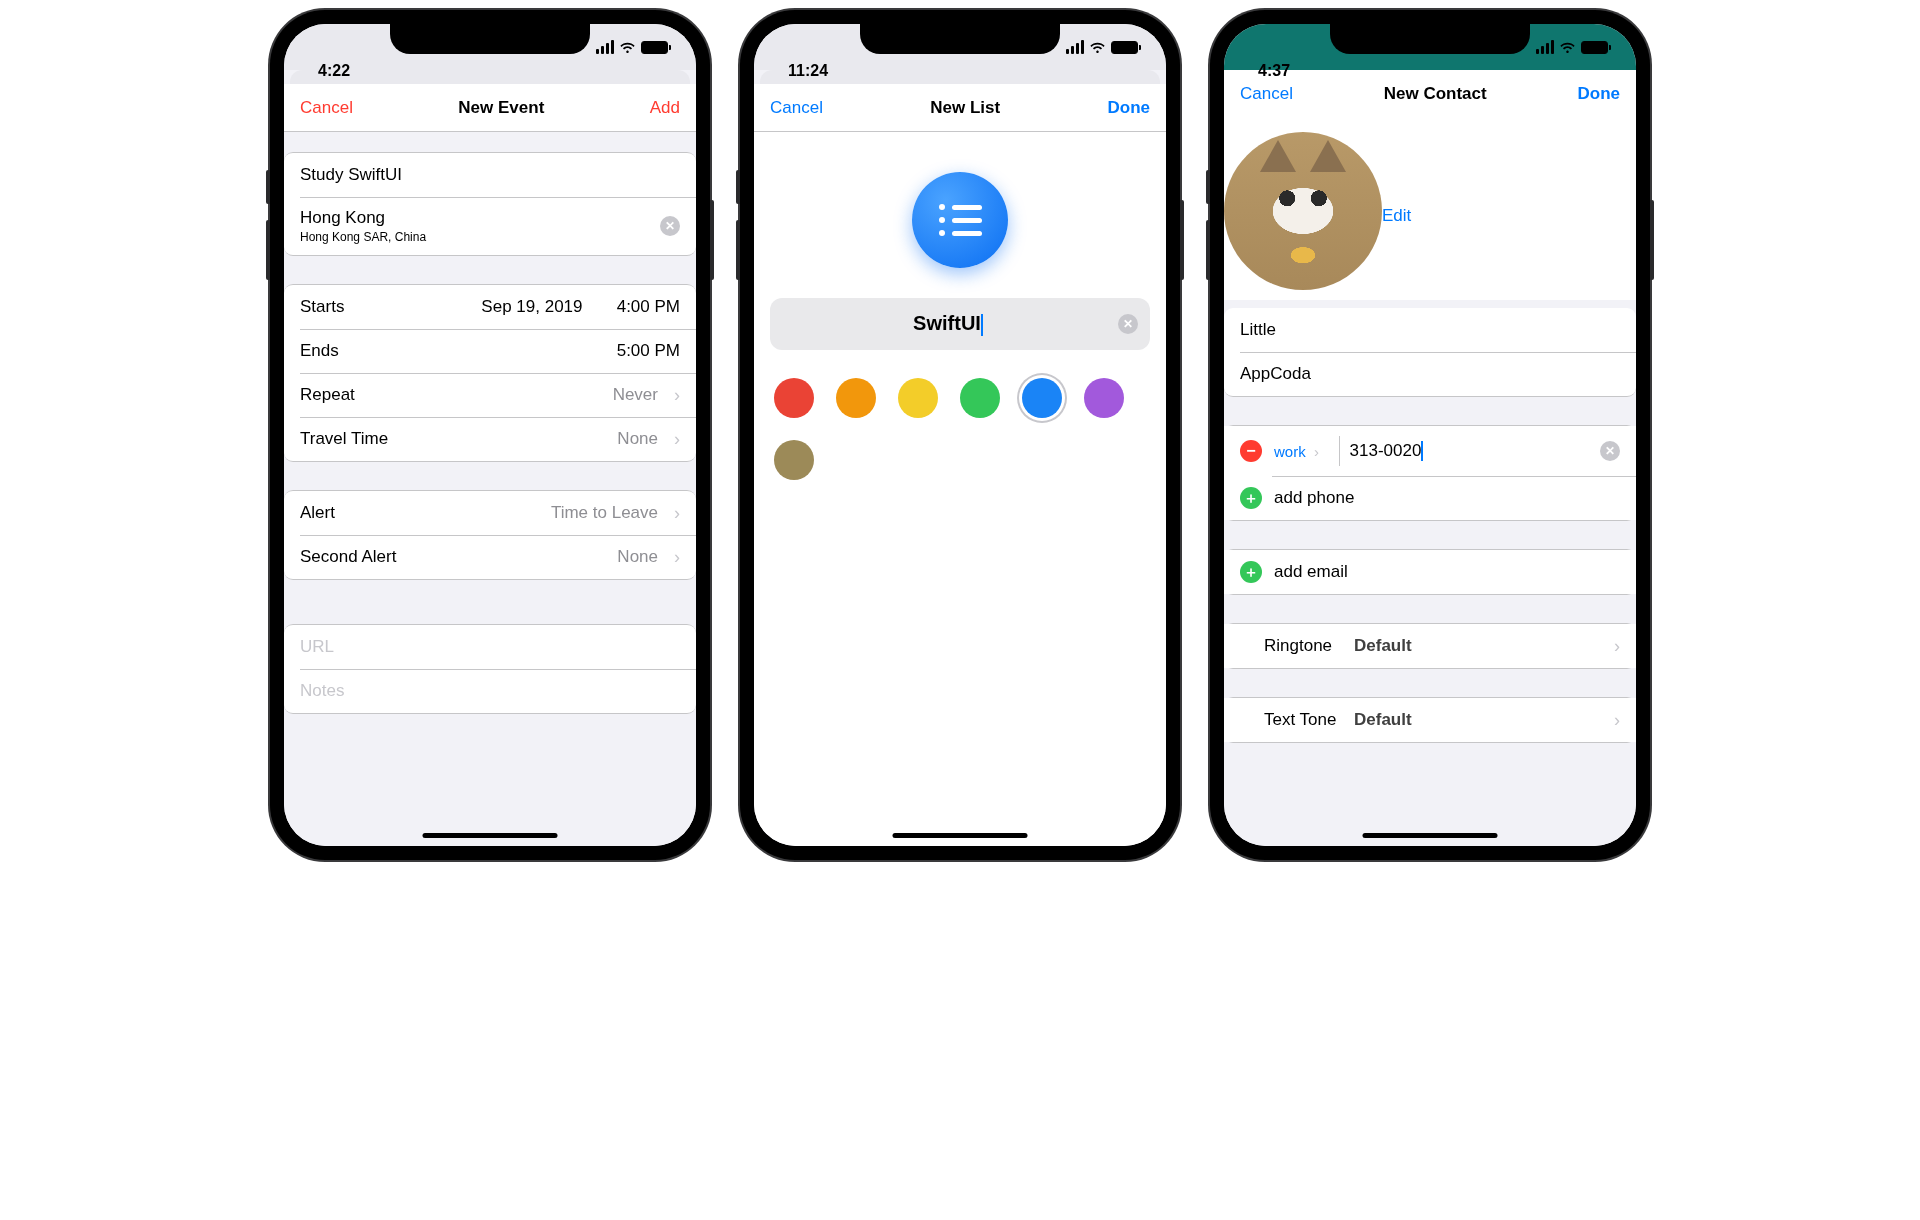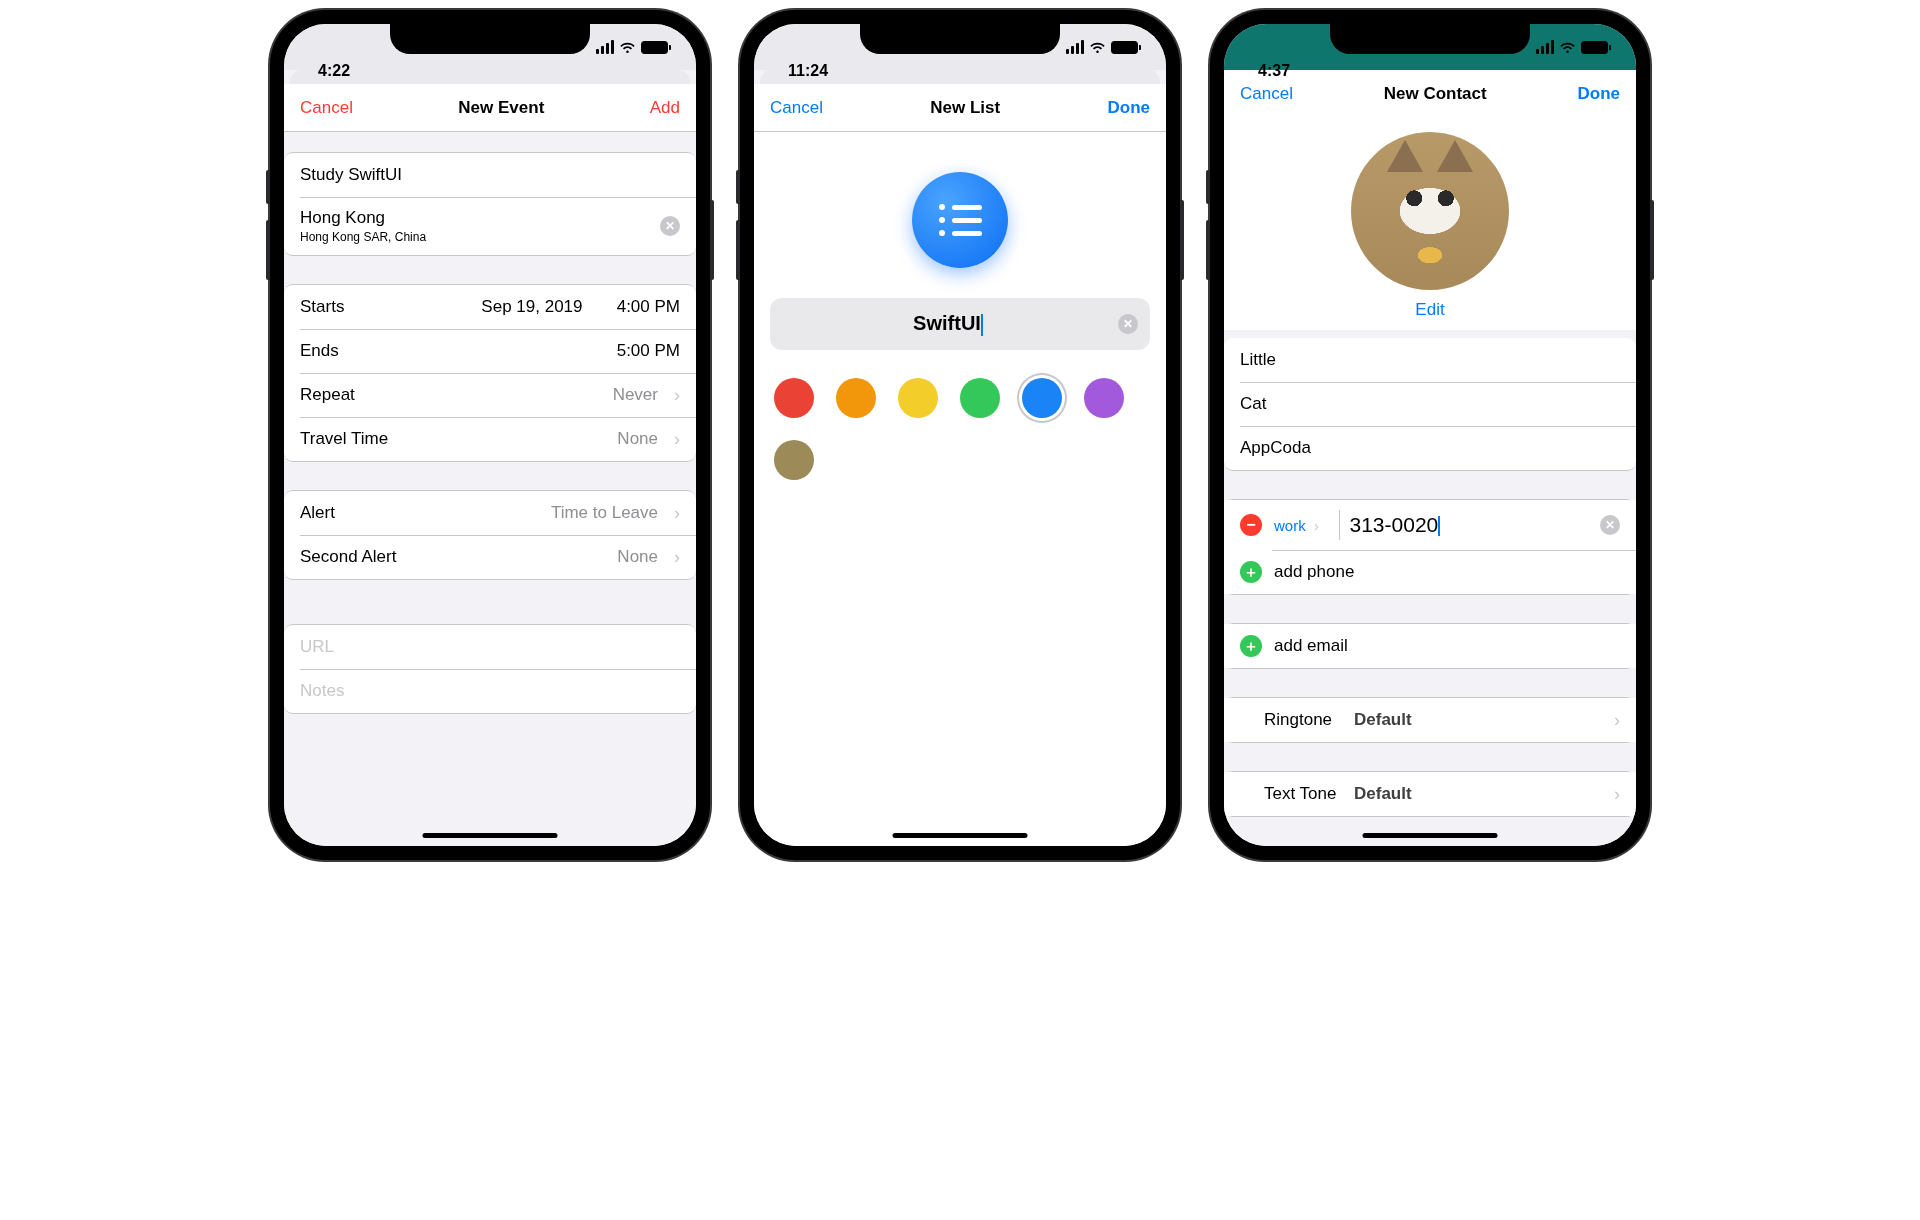--- a/index.html
+++ b/index.html
@@ -157,21 +157,21 @@
     .list-bar { width: 30px; height: 5px; background: #fff; border-radius: 3px; }
     .name-input-wrap { margin: 0 16px; background: #e9e9eb; border-radius: 12px; height: 52px; display: flex; align-items: center; padding: 0 14px; position: relative; }
     .name-input { flex: 1; text-align: center; font-size: 20px; font-weight: 600; color: #000; padding-right: 24px; }
     .name-input .cursor { display: inline-block; width: 2px; height: 22px; background: #007aff; vertical-align: middle; margin-left: 0px; animation: blink 1s infinite; }
     @keyframes blink { 50% { opacity: 0; } }
     .colors { display: flex; flex-wrap: wrap; gap: 22px; padding: 28px 20px; }
     .color-swatch { width: 40px; height: 40px; border-radius: 50%; cursor: pointer; }
     .color-swatch.selected { box-shadow: 0 0 0 3px #fff, 0 0 0 5px #c7c7cc; }
 
     
-    .avatar-wrap { display: flex; flex-direction: column; align-items: center; padding: 14px 0 10px; background: #fff; }
+    .avatar-wrap { display: flex; flex-direction: row; align-items: center; padding: 14px 0 10px; background: #fff; }
     .avatar { width: 158px; height: 158px; border-radius: 50%; overflow: hidden; background: #d8c9a8; position: relative; }
     .avatar-cat {
       width: 100%; height: 100%;
       background:
         radial-gradient(ellipse 30px 20px at 50% 78%, #e8b84a 40%, transparent 41%),
         radial-gradient(circle 8px at 40% 42%, #2a2a2a 99%, transparent),
         radial-gradient(circle 8px at 60% 42%, #2a2a2a 99%, transparent),
         radial-gradient(ellipse 50px 38px at 50% 50%, #f4f0ea 60%, transparent 61%),
         linear-gradient(#b89968, #a8895a);
     }
@@ -182,21 +182,21 @@
     }
     .avatar-cat::after {
       content:''; position:absolute; top:8px; right:36px;
       border-left: 18px solid transparent; border-right: 18px solid transparent;
       border-bottom: 32px solid #8a7050;
     }
     .edit-link { color: #007aff; font-size: 17px; margin-top: 10px; cursor: pointer; }
     .minus-btn { width: 22px; height: 22px; background: #ff3b30; border-radius: 50%; display: flex; align-items: center; justify-content: center; color: #fff; font-size: 16px; font-weight: 600; margin-right: 12px; flex-shrink:0; }
     .plus-btn { width: 22px; height: 22px; background: #34c759; border-radius: 50%; display: flex; align-items: center; justify-content: center; color: #fff; font-size: 15px; font-weight: 600; margin-right: 12px; flex-shrink:0; }
     .phone-type { color: #007aff; font-size: 15px; margin-right: 10px; display: flex; align-items: center; }
-    .phone-number { flex: 1; font-size: 21px; }
+    .phone-number { flex: 1; font-size: 17px; }
     .phone-number .cursor { display:inline-block; width:2px; height:20px; background:#007aff; vertical-align:middle; animation: blink 1s infinite; }
     .vdivider { width: 0.5px; height: 30px; background: #c6c6c8; margin: 0 10px; }
     .contact-row { display: flex; align-items: center; padding: 10px 16px; min-height: 44px; font-size: 17px; background:#fff; position: relative; }
     .contact-row + .contact-row::before { content:''; position:absolute; top:0; left:48px; right:0; height:0.5px; background:#c6c6c8; }
     .tone-row { display:flex; align-items:center; padding: 11px 16px 11px 40px; background:#fff; min-height:44px; font-size:17px; }
     .tone-label { color:#000; width: 90px; }
     .tone-value { color:#404040; flex:1;font-weight:bold; }
   </style>
 </head>
 <body>
@@ -393,23 +393,20 @@
         <div class="avatar">
           <div class="avatar-cat"></div>
         </div>
         <span class="edit-link">Edit</span>
       </div>
       <div class="group no-top-border" style="margin-top:8px">
         <div class="row">
             <span>Little</span>
           </div>
         <div class="row">
-            <span>Cat</span>
-          </div>
-        <div class="row">
             <span>AppCoda</span>
           </div>
       </div>
       <div class="spacer"></div>
       <div class="group">
         <div class="contact-row">
           <div class="minus-btn">−</div>
           <span class="phone-type"><span>work</span>&nbsp;&nbsp;<span style="color:#c7c7cc">›</span></span>
           <div class="vdivider"></div>
           <span class="phone-number"><span>313-0020</span><span class="cursor"></span></span>

